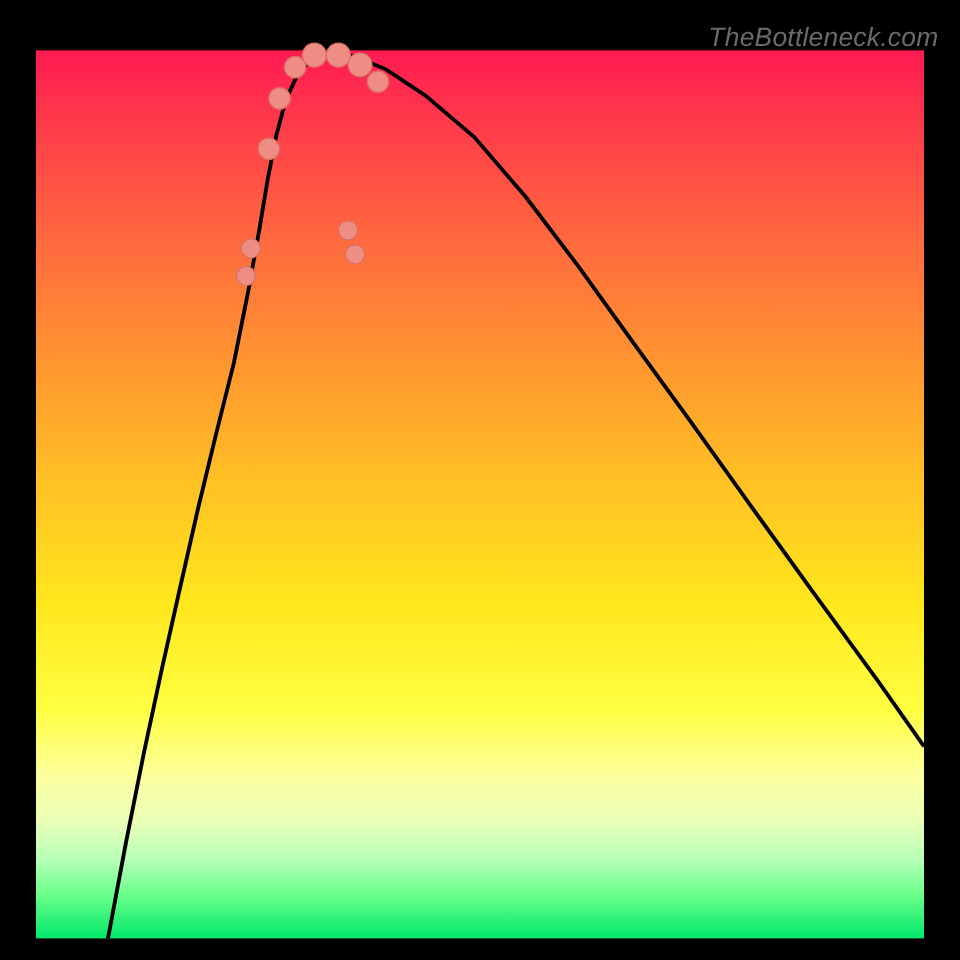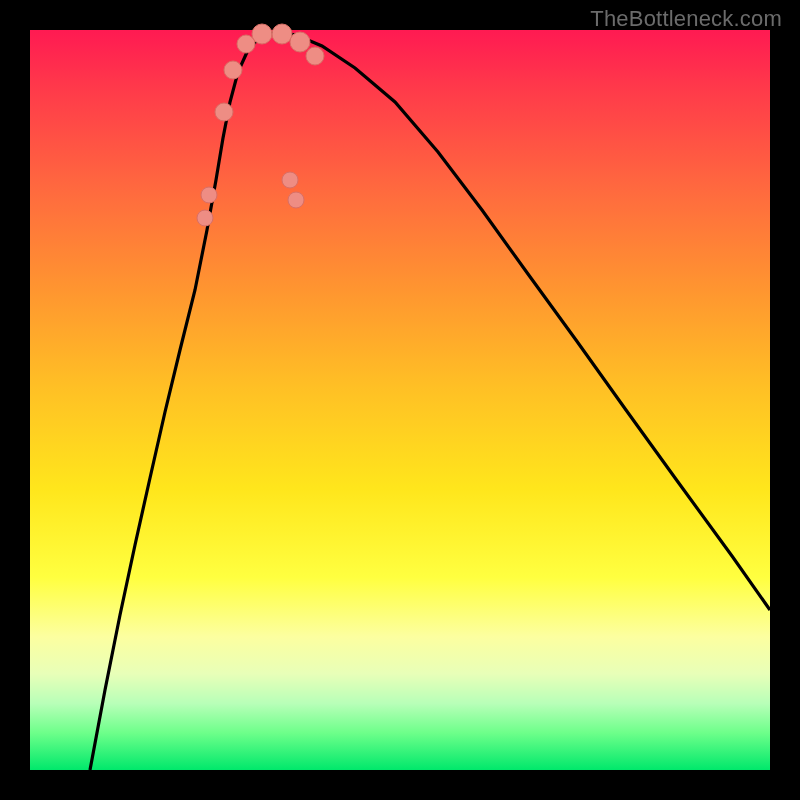--- a/index.html
+++ b/index.html
@@ -7,24 +7,25 @@
     padding: 0;
     width: 800px;
     height: 800px;
     background: #000;
     overflow: hidden;
     font-family: Arial, Helvetica, sans-serif;
   }
   .frame {
     position: absolute;
     left: 0;
-    top: 0;
+    top: 12px;
     width: 800px;
     height: 772px;
     background: #000;
+    font-style: italic;
   }
   .plot {
     position: absolute;
     left: 30px;
     top: 30px;
     width: 740px;
     height: 740px;
     background: linear-gradient(to bottom,
       #ff1a52 0%,
       #ff3a4a 8%,

